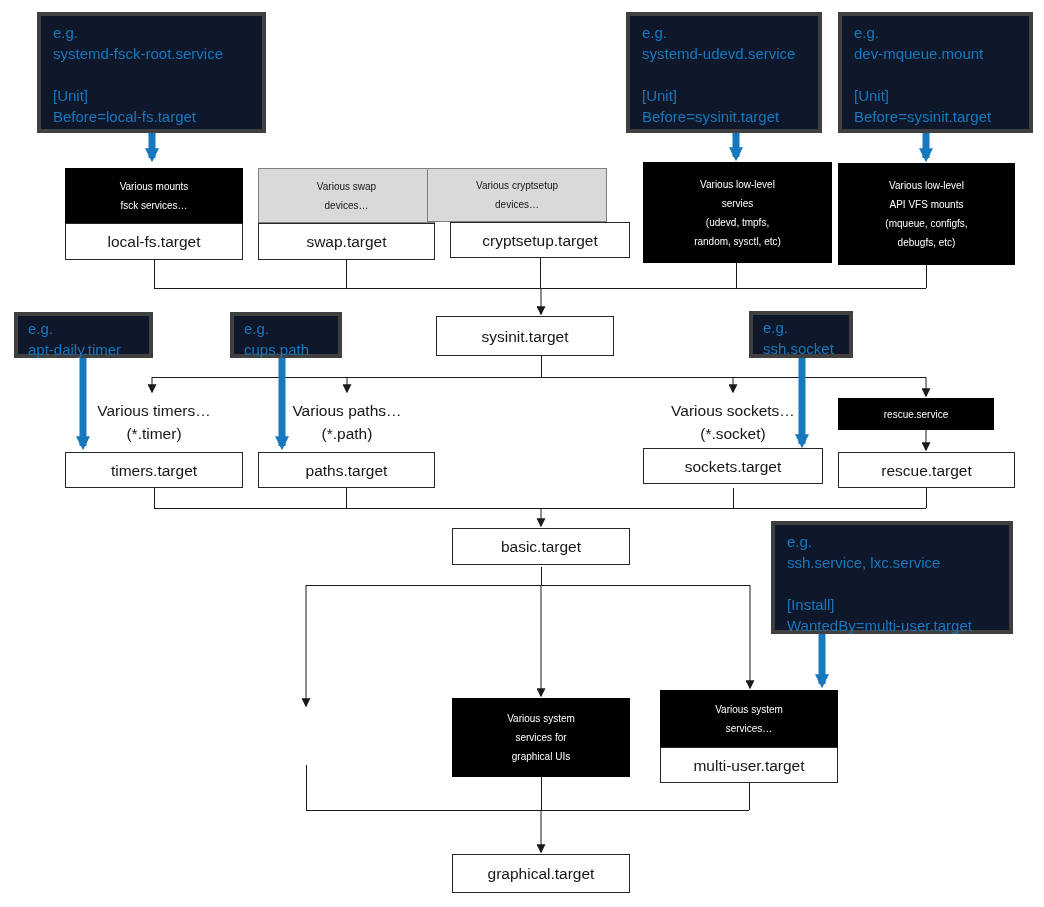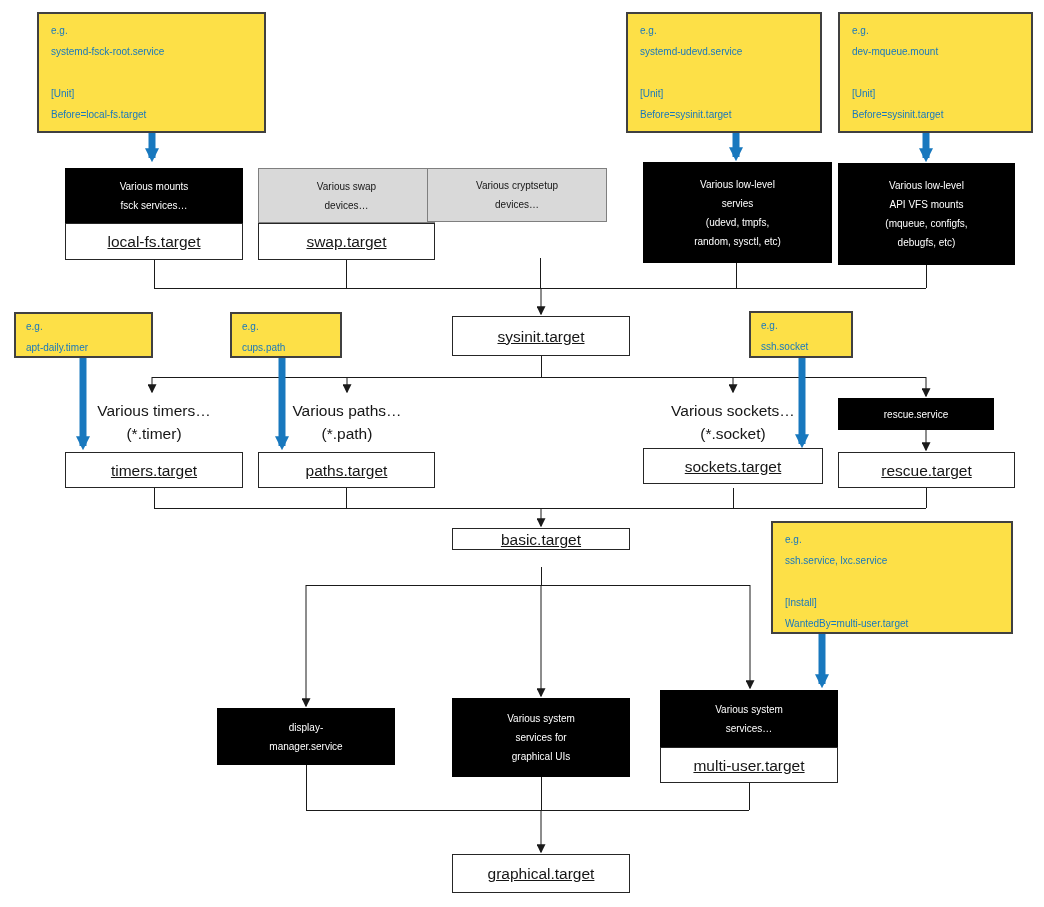--- a/index.html
+++ b/index.html
@@ -7,25 +7,25 @@
     position:relative;width:1044px;height:907px;background:#ffffff;
     font-family:"Liberation Sans", sans-serif;overflow:hidden;
   }
   #connectors{position:absolute;left:0;top:0;}
   .node{
     position:absolute;box-sizing:border-box;display:flex;align-items:center;justify-content:center;
     text-align:center;white-space:pre-line;font-size:10px;line-height:19px;
   }
   .black{background:#000000;color:#ffffff;}
   .gray{background:#d9d9d9;color:#161616;border:1px solid #7f7f7f;}
-  .white{background:#ffffff;color:#161616;border:1px solid #262626;font-size:15.5px;text-decoration:underline;}
+  .white{background:#ffffff;color:#161616;border:1px solid #262626;font-size:15.5px;}
   .plain{color:#161616;background:transparent;line-height:23px;font-size:15.5px;}
   .note{
-    position:absolute;box-sizing:border-box;border:2px solid #404040;background:#fde047;
-    color:#1878be;font-size:10px;line-height:21px;padding:6px 12px;white-space:pre-line;text-align:left;
+    position:absolute;box-sizing:border-box;border:4px solid #404040;background:#0f172a;
+    color:#1878be;font-size:15px;line-height:21px;padding:6px 12px;white-space:pre-line;text-align:left;
   }
 </style>
 </head>
 <body>
 
 <div id="canvas">
 
   <svg id="connectors" width="1044" height="907" viewBox="0 0 1044 907">
     <defs>
       <marker id="ah" viewBox="0 0 10 10" refX="8.5" refY="5" markerWidth="9" markerHeight="9" orient="auto">
@@ -102,49 +102,48 @@
   <div class="node black" style="left:65px;top:168px;width:178px;height:55px">Various mounts
 fsck services…</div>
   <div class="node white" style="left:65px;top:223px;width:178px;height:37px">local-fs.target</div>
 
   <div class="node gray" style="left:258px;top:168px;width:177px;height:55px">Various swap
 devices…</div>
   <div class="node white" style="left:258px;top:223px;width:177px;height:37px">swap.target</div>
 
   <div class="node gray" style="left:427px;top:168px;width:180px;height:54px">Various cryptsetup
 devices…</div>
+  <div class="node white" style="left:450px;top:222px;width:180px;height:36px">cryptsetup.target</div>
 
   <div class="node black" style="left:643px;top:162px;width:189px;height:101px">Various low-level
 servies
 (udevd, tmpfs,
 random, sysctl, etc)</div>
   <div class="node black" style="left:838px;top:163px;width:177px;height:102px">Various low-level
 API VFS mounts
 (mqueue, configfs,
 debugfs, etc)</div>
 
-  <div class="node white" style="left:452px;top:316px;width:178px;height:40px">sysinit.target</div>
+  <div class="node white" style="left:436px;top:316px;width:178px;height:40px">sysinit.target</div>
 
   <div class="node plain" style="left:257px;top:396px;width:180px;height:52px">Various paths…
 (*.path)</div>
   <div class="node plain" style="left:64px;top:396px;width:180px;height:52px">Various timers…
 (*.timer)</div>
   <div class="node plain" style="left:643px;top:396px;width:180px;height:52px">Various sockets…
 (*.socket)</div>
   <div class="node black" style="left:838px;top:398px;width:156px;height:32px">rescue.service</div>
 
   <div class="node white" style="left:65px;top:452px;width:178px;height:36px">timers.target</div>
   <div class="node white" style="left:258px;top:452px;width:177px;height:36px">paths.target</div>
   <div class="node white" style="left:643px;top:448px;width:180px;height:36px">sockets.target</div>
   <div class="node white" style="left:838px;top:452px;width:177px;height:36px">rescue.target</div>
 
-  <div class="node white" style="left:452px;top:528px;width:178px;height:22px">basic.target</div>
+  <div class="node white" style="left:452px;top:528px;width:178px;height:37px">basic.target</div>
 
-  <div class="node black" style="left:217px;top:708px;width:178px;height:57px">display-
-manager.service</div>
   <div class="node black" style="left:452px;top:698px;width:178px;height:79px">Various system
 services for
 graphical UIs</div>
   <div class="node black" style="left:660px;top:690px;width:178px;height:57px">Various system
 services…</div>
   <div class="node white" style="left:660px;top:747px;width:178px;height:36px">multi-user.target</div>
 
   <div class="node white" style="left:452px;top:854px;width:178px;height:39px">graphical.target</div>
 
 </div>

